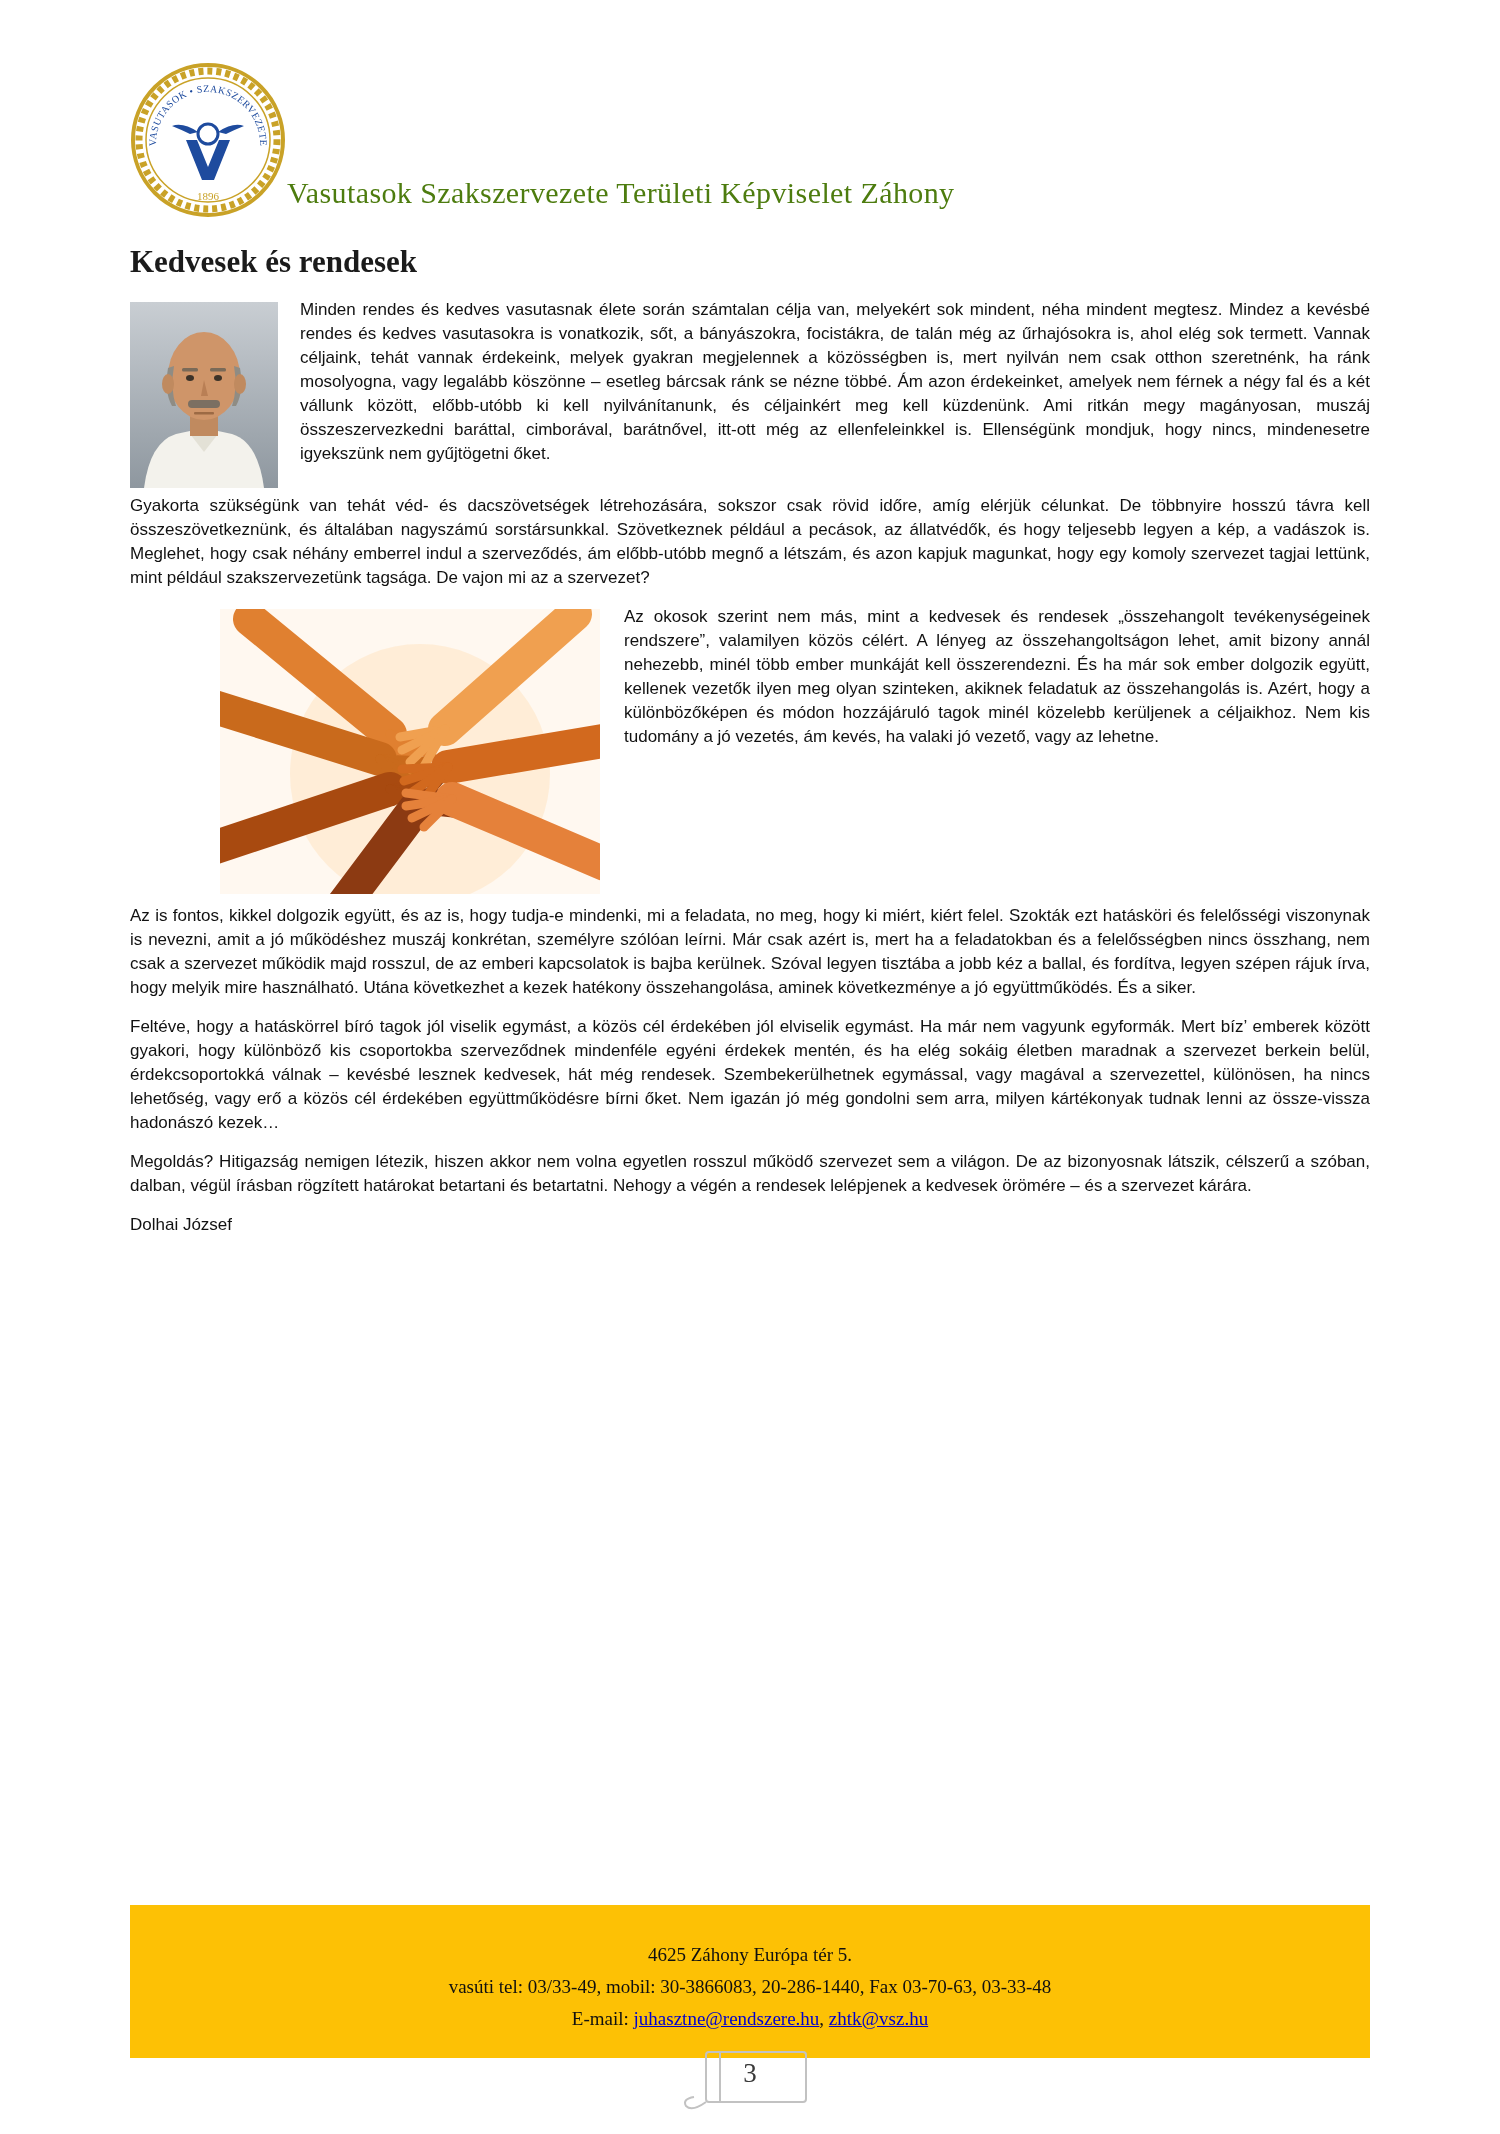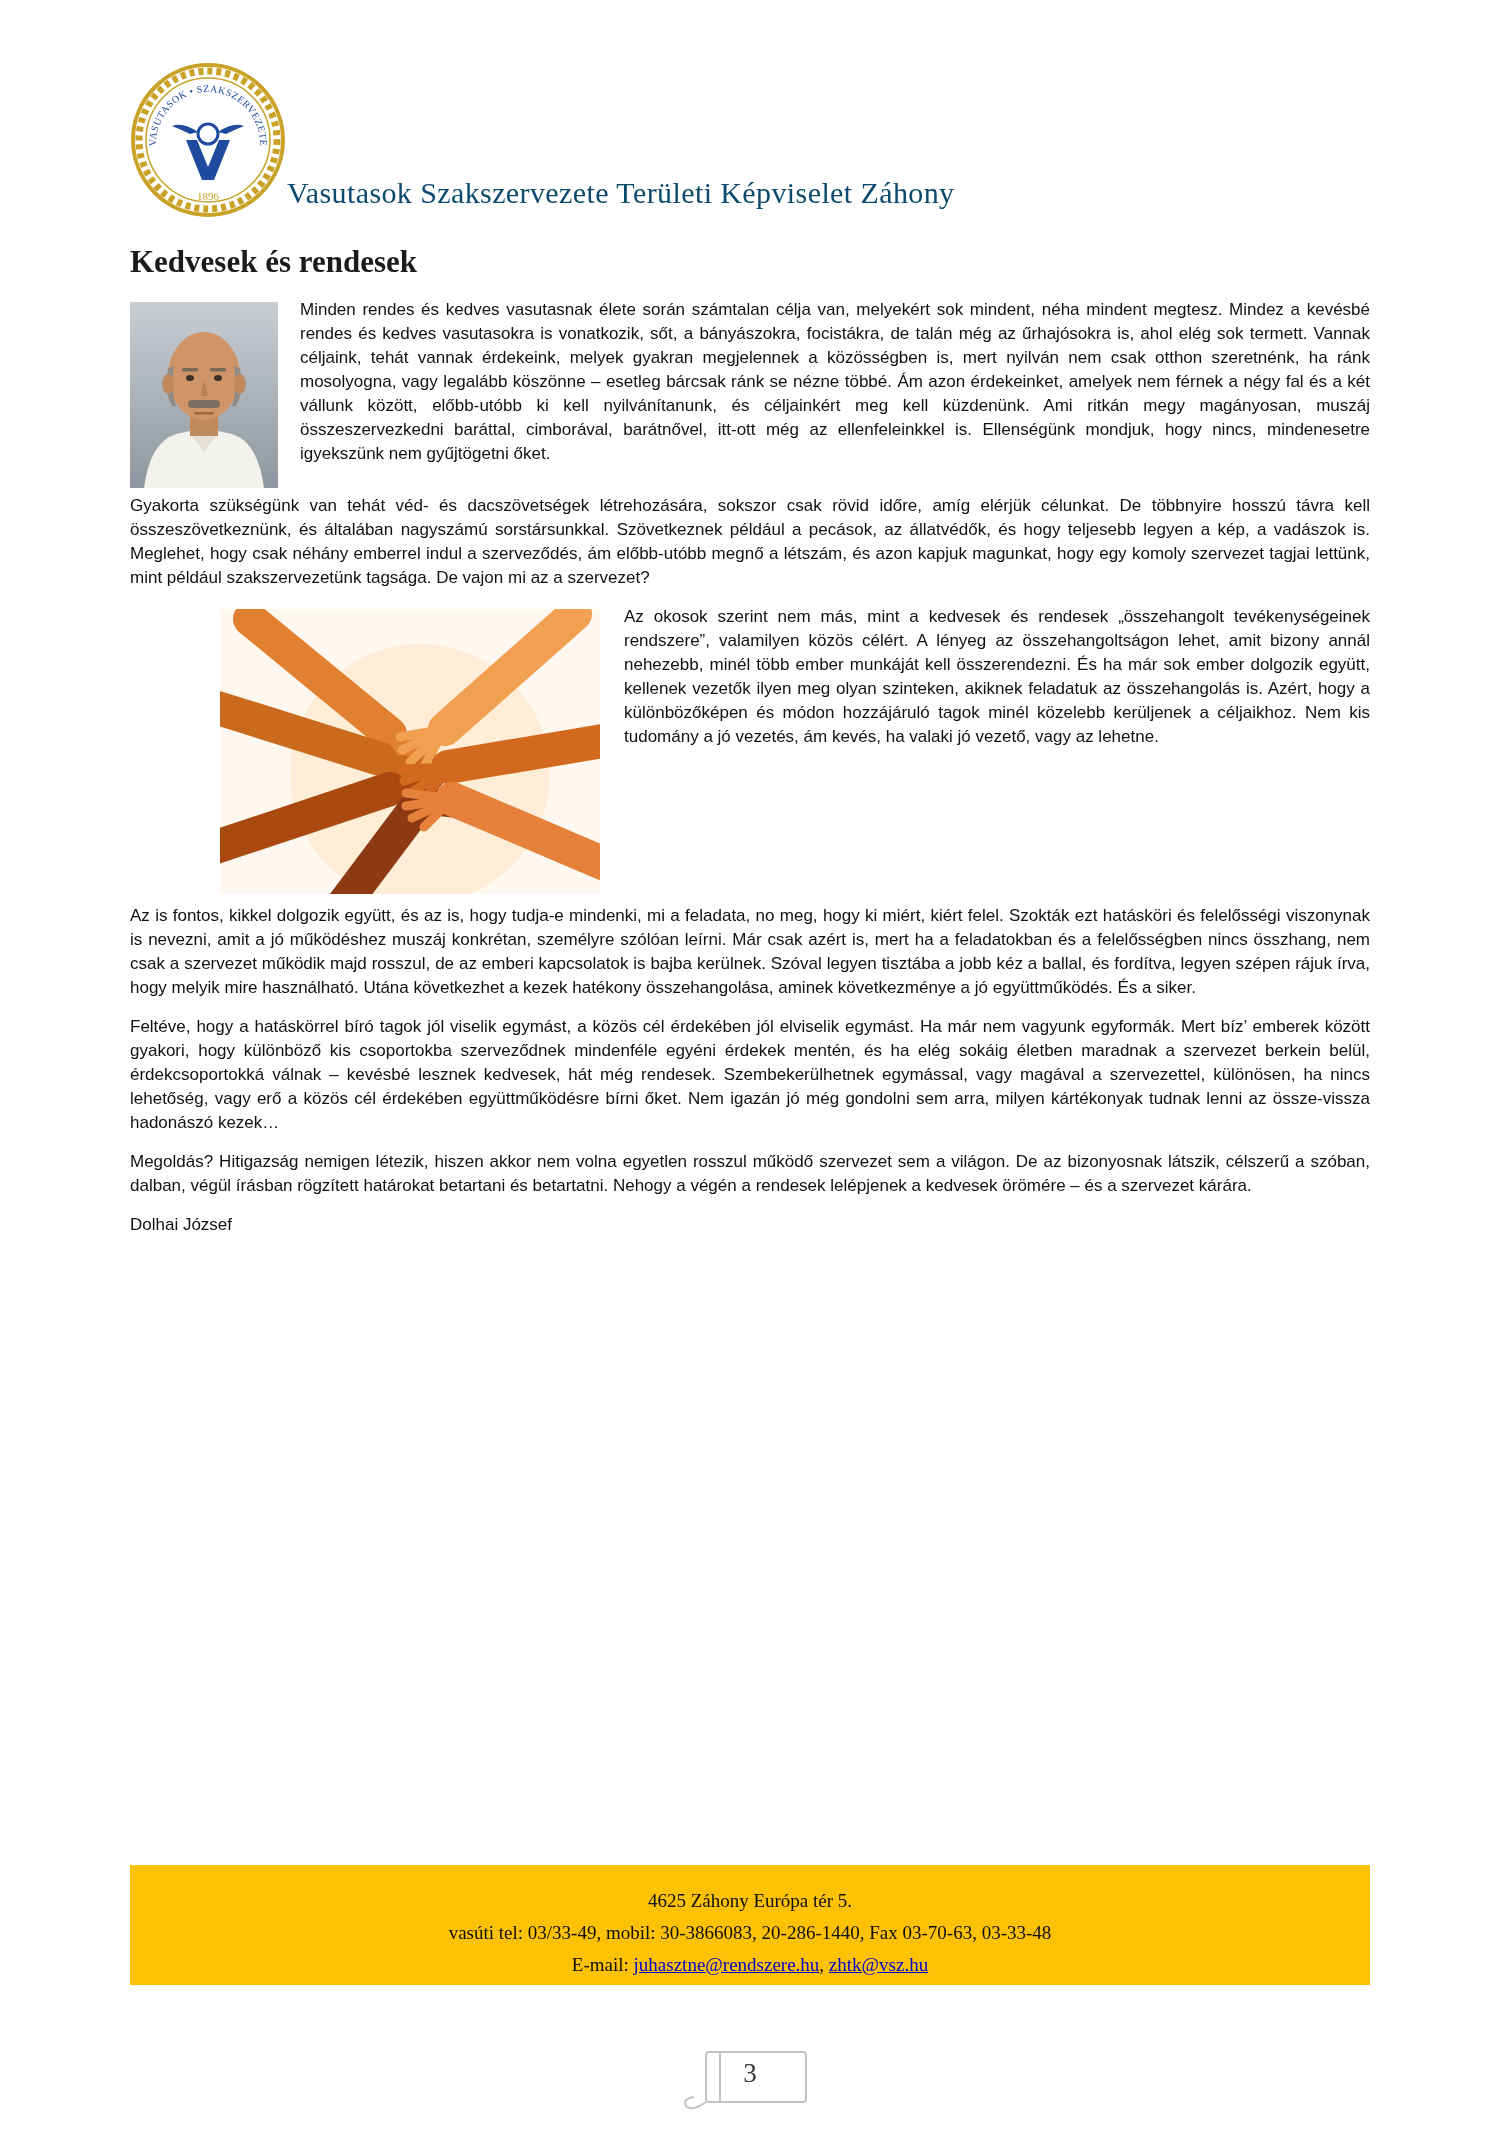--- a/index.html
+++ b/index.html
@@ -16,21 +16,21 @@
 
   
   .doc-header { position:relative; height:238px; }
   .logo {
     position:absolute; left:128px; top:60px;
     width:160px; height:160px;
   }
   .org-title {
     position:absolute; left:287px; top:176px;
     font-family:"Liberation Serif", serif;
-    font-weight:400; font-size:30px; color:#0c4a6e;
+    font-weight:400; font-size:30px; color:#4d7c0f;
     letter-spacing:0.4px; white-space:nowrap;
   }
 
   
   .content { padding:0 130px; }
   .article-title {
     font-family:Liberation Serif, serif;
     font-size:31px; font-weight:700; color:#1b1b1b;
     margin:6px 0 18px 0;
   }
@@ -46,26 +46,26 @@
   .hands {
     float:left; width:380px; height:285px;
     margin:4px 24px 10px 90px; overflow:hidden;
   }
   .signature {
     text-align:left; margin-top:8px; color:#111111;
   }
 
   
   .footer-box {
-    position:absolute; left:130px; top:1865px;
-    width:1240px; height:120px;
+    position:absolute; left:130px; top:1905px;
+    width:1240px; height:153px;
     background:#FDC105;
     font-family:"Liberation Serif", serif;
     font-size:19px; color:#101010;
-    text-align:center; padding-top:20px; line-height:32px;
+    text-align:center; padding-top:34px; line-height:32px;
   }
   .email-link {
     color:#0000CD; text-decoration:underline; cursor:pointer;
     font-family:"Liberation Serif", serif;
   }
   .page-number-wrap {
     position:absolute; left:50%; transform:translateX(-50%);
     top:2046px; width:160px; height:75px;
   }
   .page-number-wrap svg { position:absolute; left:0; top:0; }

